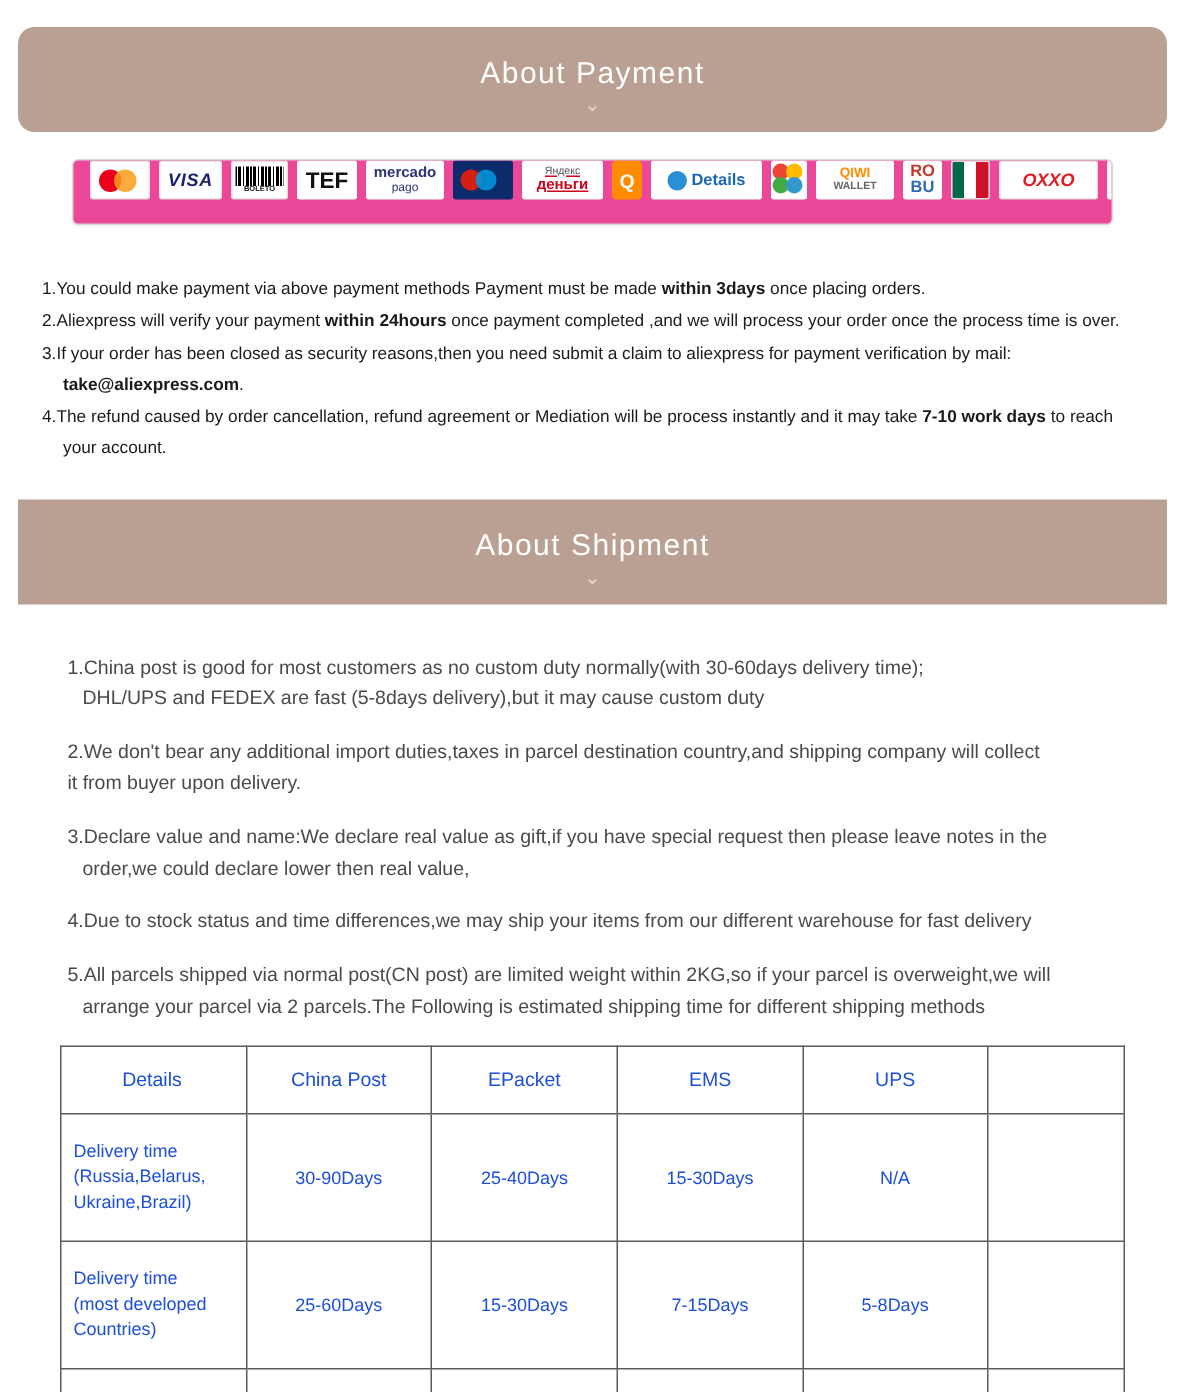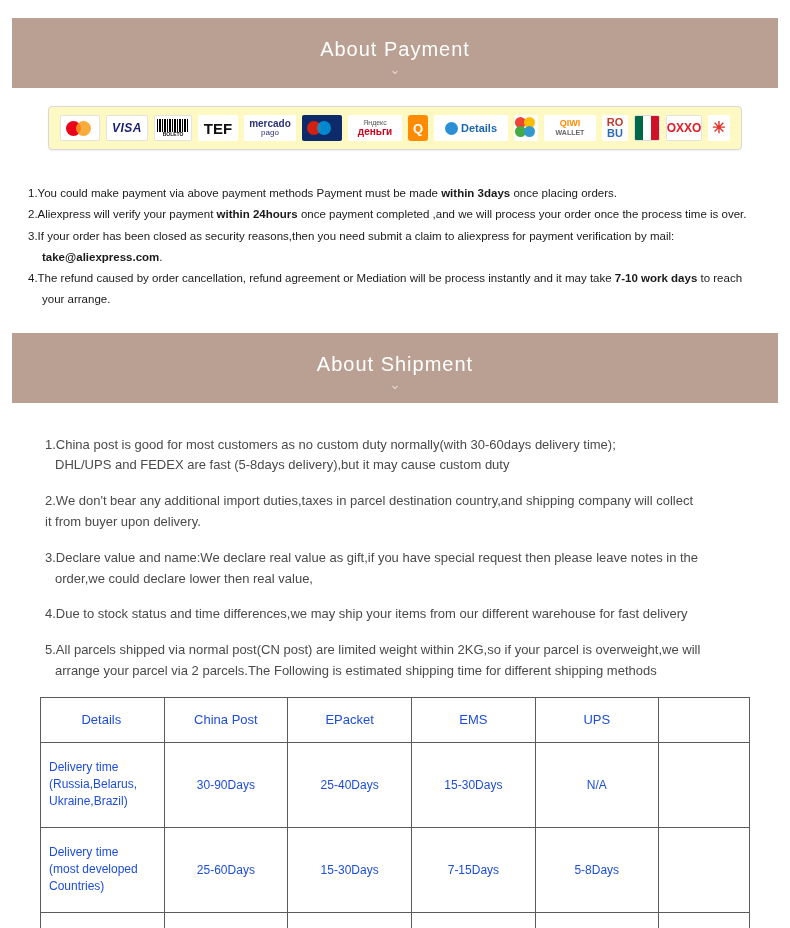--- a/index.html
+++ b/index.html
@@ -41,38 +41,38 @@
     margin: 6px auto 0 auto;
     width: 18px;
     height: 9px;
     color: #e6d8d0;
     font-size: 13px;
     line-height: 9px;
   }
   #banner-payment {
     margin: 18px 12px 0 12px;
     height: 70px;
+    border-radius: 11px;
   }
   #banner-shipment {
     margin: 0 12px 0 12px;
     height: 70px;
   }
 
   
   .logo-strip-wrap {
     padding: 18px 0 6px 0;
   }
   .logo-strip {
     margin: 0 48px;
     border: 1px solid #d8d8d8;
     border-radius: 4px;
-    background: #fef9c3;
+    background: #ec4899;
     height: 44px;
     display: flex;
-    align-items: center;
     padding: 0 8px;
     box-sizing: border-box;
     overflow: hidden;
     box-shadow: 0 1px 2px rgba(0,0,0,0.06);
   }
   .pay-logo {
     flex: 0 0 auto;
     height: 26px;
     margin: 0 3px;
     display: flex;
@@ -98,37 +98,37 @@
     width: 32px; height: 13px;
     background: repeating-linear-gradient(to right, #000 0 1px, #fff 1px 2px, #000 2px 4px, #fff 4px 5px);
   }
   .lg-tef { width: 40px; background: #fff; font-size: 15px; font-weight: bold; color: #111; }
   .lg-mercado { width: 52px; background: #fff; font-size: 10px; color: #2d3277; flex-direction: column; line-height: 1.05; font-weight: bold;}
   .lg-mercado small { font-size: 8px; font-weight: normal;}
   .lg-maestro { width: 40px; background: #0d2a6b; color: #fff; font-size: 8px; position: relative;}
   .lg-maestro .m-a, .lg-maestro .m-b { position:absolute; top:6px; width:14px;height:14px;border-radius:50%; }
   .lg-maestro .m-a { left:5px; background:#d32011;}
   .lg-maestro .m-b { left:15px; background:#0099df; opacity:.85;}
-  .lg-yandex { width: 54px; background: #fff; color: #d0021b; font-size: 10px; flex-direction: column; line-height: 1.1;}
+  .lg-yandex { width: 54px; background: #fff; color: #d0021b; font-size: 10px; flex-direction: column; line-height: 1.1; text-decoration: underline;}
   .lg-yandex span.top { color:#555; font-size:7px; font-weight: normal;}
   .lg-qiwi-orange { width: 20px; background: #ff8c00; border-radius: 3px; color:#fff; font-size: 13px;}
   .lg-webmoney { width: 74px; background: #fff; color: #1b66b2; font-size: 11px; font-weight: bold;}
   .lg-webmoney .dot { width:13px;height:13px;border-radius:50%;background:#2a8fd4;display:inline-block;margin-right:3px;}
   .lg-mm { width: 24px; background:#fff; position: relative;}
   .lg-mm .c1,.lg-mm .c2,.lg-mm .c3,.lg-mm .c4 { position:absolute;width:11px;height:11px;border-radius:50%;}
   .lg-mm .c1{left:1px;top:2px;background:#e43;}
   .lg-mm .c2{left:10px;top:2px;background:#fb0;}
   .lg-mm .c3{left:1px;top:11px;background:#4a4;}
   .lg-mm .c4{left:10px;top:11px;background:#39c;}
   .lg-qiwi { width: 52px; background:#fff; color:#ff8c00; font-size:9px; flex-direction: column; line-height:1.1;}
   .lg-qiwi small { color:#666; font-size:7px;}
   .lg-robokassa { width: 26px; background:#fff; color:#c0392b; font-size:11px; font-weight:bold; flex-direction:column; line-height:1;}
   .lg-robokassa span.b { color:#2d6cb5;}
   .lg-mexico-flag { width: 26px; background: linear-gradient(to right, #006847 0 33%, #ffffff 33% 66%, #ce1126 66% 100%); border: 1px solid #ddd;}
-  .lg-oxxo { width: 36px; background:#fff; border:1px solid #e3e3e3; color:#e21a22; font-size:12px; font-weight:bold; }
+  .lg-oxxo { width: 66px; background:#fff; border:1px solid #e3e3e3; color:#e21a22; font-size:12px; font-weight:bold; font-style: italic;}
   .lg-flower { width: 22px; background:#fff; color:#e0352b; font-size:16px;}
 
   
   .pay-notes {
     margin: 27px 28px 0 28px;
     font-size: 11.5px;
     color: #1a1a1a;
     line-height: 1.85;
   }
   .pay-notes .line { white-space: normal; }
@@ -246,21 +246,21 @@
       <span>2.Aliexpress will verify your payment </span><b>within 24hours</b><span> once payment completed ,and we will process your order once the process time is over.</span>
     </div>
     <div class="line">
       <span>3.If your order has been closed as security reasons,then you need submit a claim to aliexpress for payment verification by mail:</span>
       <div class="indent">
         <b class="email">take@aliexpress.com</b><span>.</span>
       </div>
     </div>
     <div class="line">
       <span>4.The refund caused by order cancellation, refund agreement or Mediation will be process instantly and it may take </span><b>7-10 work days</b><span> to reach</span>
-      <div class="indent">your arrange.</div>
+      <div class="indent">your account.</div>
     </div>
   </div>
 
   <div style="height:22px"></div>
   <div class="banner" id="banner-shipment">
     <div class="banner-title">About Shipment</div>
     <span class="banner-chevron">⌄</span>
   </div>
 
   <div class="ship-notes">

